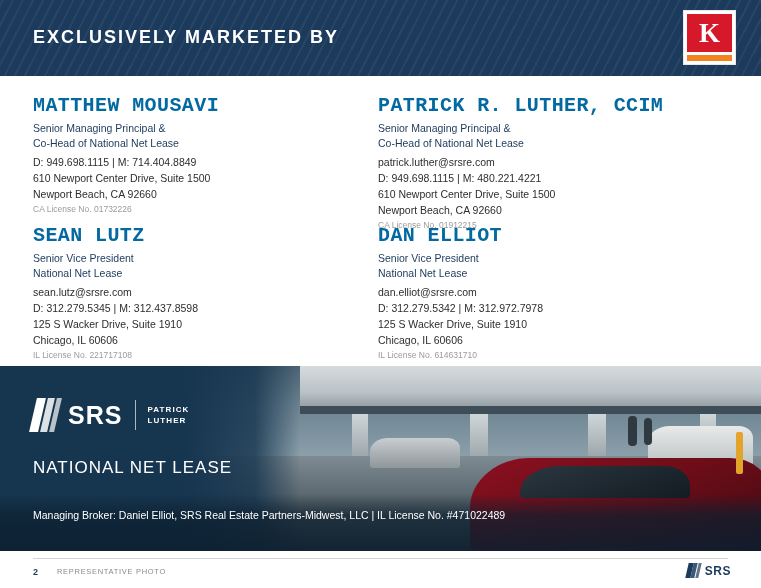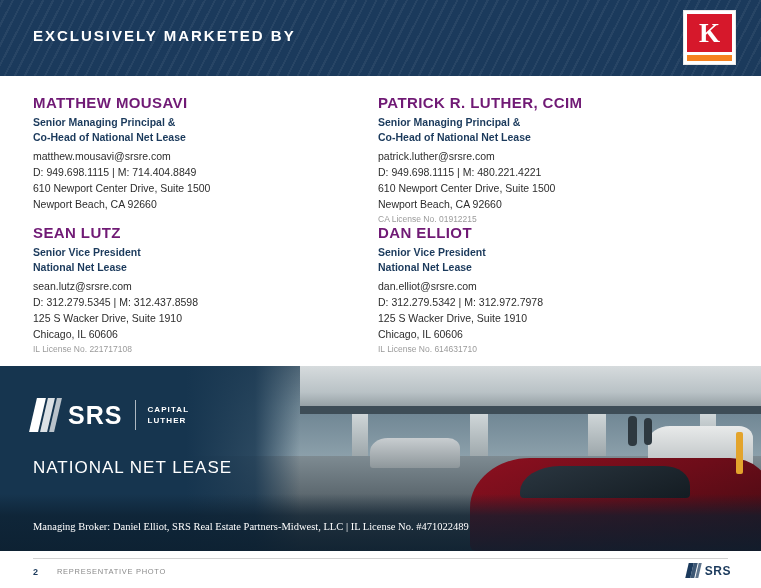--- a/index.html
+++ b/index.html
@@ -32,21 +32,21 @@
       rgba(255,255,255,0.00) 0px,
       rgba(255,255,255,0.00) 7px,
       rgba(255,255,255,0.055) 7px,
       rgba(255,255,255,0.055) 9px
     );
   }
   .header-title {
     position: absolute;
     left: 33px; top: 27px;
     color: #ffffff;
-    font-size: 15px;
+    font-size: 18px;
     font-weight: bold;
     letter-spacing: 2.0px;
   }
   .circlek-logo {
     position: absolute;
     right: 26px; top: 11px;
     width: 51px; height: 53px;
     background: #ffffff;
     box-shadow: 0 0 0 1px #e9e9e9;
   }
@@ -80,30 +80,31 @@
     width: 761px; height: 290px;
     background: #ffffff;
   }
   .contact-block { position: absolute; }
   .col-left  { left: 33px;  width: 330px; }
   .col-right { left: 378px; width: 340px; }
   .row-top    { top: 18px; }
   .row-bottom { top: 148px; }
 
   .c-name {
-    color: #701a75;
-    font-size: 15px;
+    color: #0369a1;
+    font-size: 20px;
     font-weight: bold;
     letter-spacing: 0.4px;
     margin-bottom: 4px;
+    font-family: Liberation Mono, monospace;
   }
   .c-title {
     color: #1b3a5c;
     font-size: 10.5px;
-    font-weight: bold;
+    font-weight: normal;
     line-height: 15px;
   }
   .c-line {
     color: #2d2d2d;
     font-size: 10.5px;
     line-height: 16px;
   }
   .c-email { color: #2d2d2d; }
   .c-license {
     color: #9b9b9b;
@@ -227,24 +228,23 @@
     line-height: 11px;
   }
   .band-headline {
     position: absolute; left: 33px; top: 92px;
     color: #ffffff;
     font-size: 17px;
     letter-spacing: 1.0px;
     font-weight: normal;
   }
   .band-broker {
-    position: absolute; left: 33px; top: 155px;
+    position: absolute; left: 33px; top: 143px;
     color: #ffffff;
     font-size: 10.5px;
-    font-family: Liberation Serif, serif;
   }
 
   
   .footer {
     position: absolute;
     left: 0; top: 551px;
     width: 761px; height: 37px;
     background: #ffffff;
   }
   .footer-rule {
@@ -300,24 +300,24 @@
   </div>
 </div>
 
 <div class="contacts">
 
   <div class="contact-block col-left row-top">
     <div class="c-name">MATTHEW MOUSAVI</div>
     <div class="c-title">Senior Managing Principal &amp;</div>
     <div class="c-title">Co-Head of National Net Lease</div>
     <div class="c-gap"></div>
-    <div class="c-line c-email">matthew.mousavi@srsre.com</div>
     <div class="c-line">D: 949.698.1115 | M: 714.404.8849</div>
     <div class="c-line">610 Newport Center Drive, Suite 1500</div>
     <div class="c-line">Newport Beach, CA 92660</div>
+    <div class="c-license">CA License No. 01732226</div>
   </div>
 
   <div class="contact-block col-right row-top">
     <div class="c-name">PATRICK R. LUTHER, CCIM</div>
     <div class="c-title">Senior Managing Principal &amp;</div>
     <div class="c-title">Co-Head of National Net Lease</div>
     <div class="c-gap"></div>
     <div class="c-line c-email">patrick.luther@srsre.com</div>
     <div class="c-line">D: 949.698.1115 | M: 480.221.4221</div>
     <div class="c-line">610 Newport Center Drive, Suite 1500</div>
@@ -377,21 +377,21 @@
 
   <div class="srs-logo">
     <div class="srs-mark">
       <span class="srs-m1"></span>
         <span class="srs-m2"></span>
         <span class="srs-m3"></span>
     </div>
     <div class="srs-word">SRS</div>
     <div class="srs-div"></div>
     <div>
-      <div class="srs-sub">CAPITAL</div>
+      <div class="srs-sub">PATRICK</div>
       <div class="srs-sub">LUTHER</div>
     </div>
   </div>
 
   <div class="band-headline">NATIONAL NET LEASE</div>
   <div class="band-broker">Managing Broker: Daniel Elliot, SRS Real Estate Partners-Midwest, LLC | IL License No. #471022489</div>
 </div>
 
 <div class="footer">
   <div class="footer-rule"></div>

